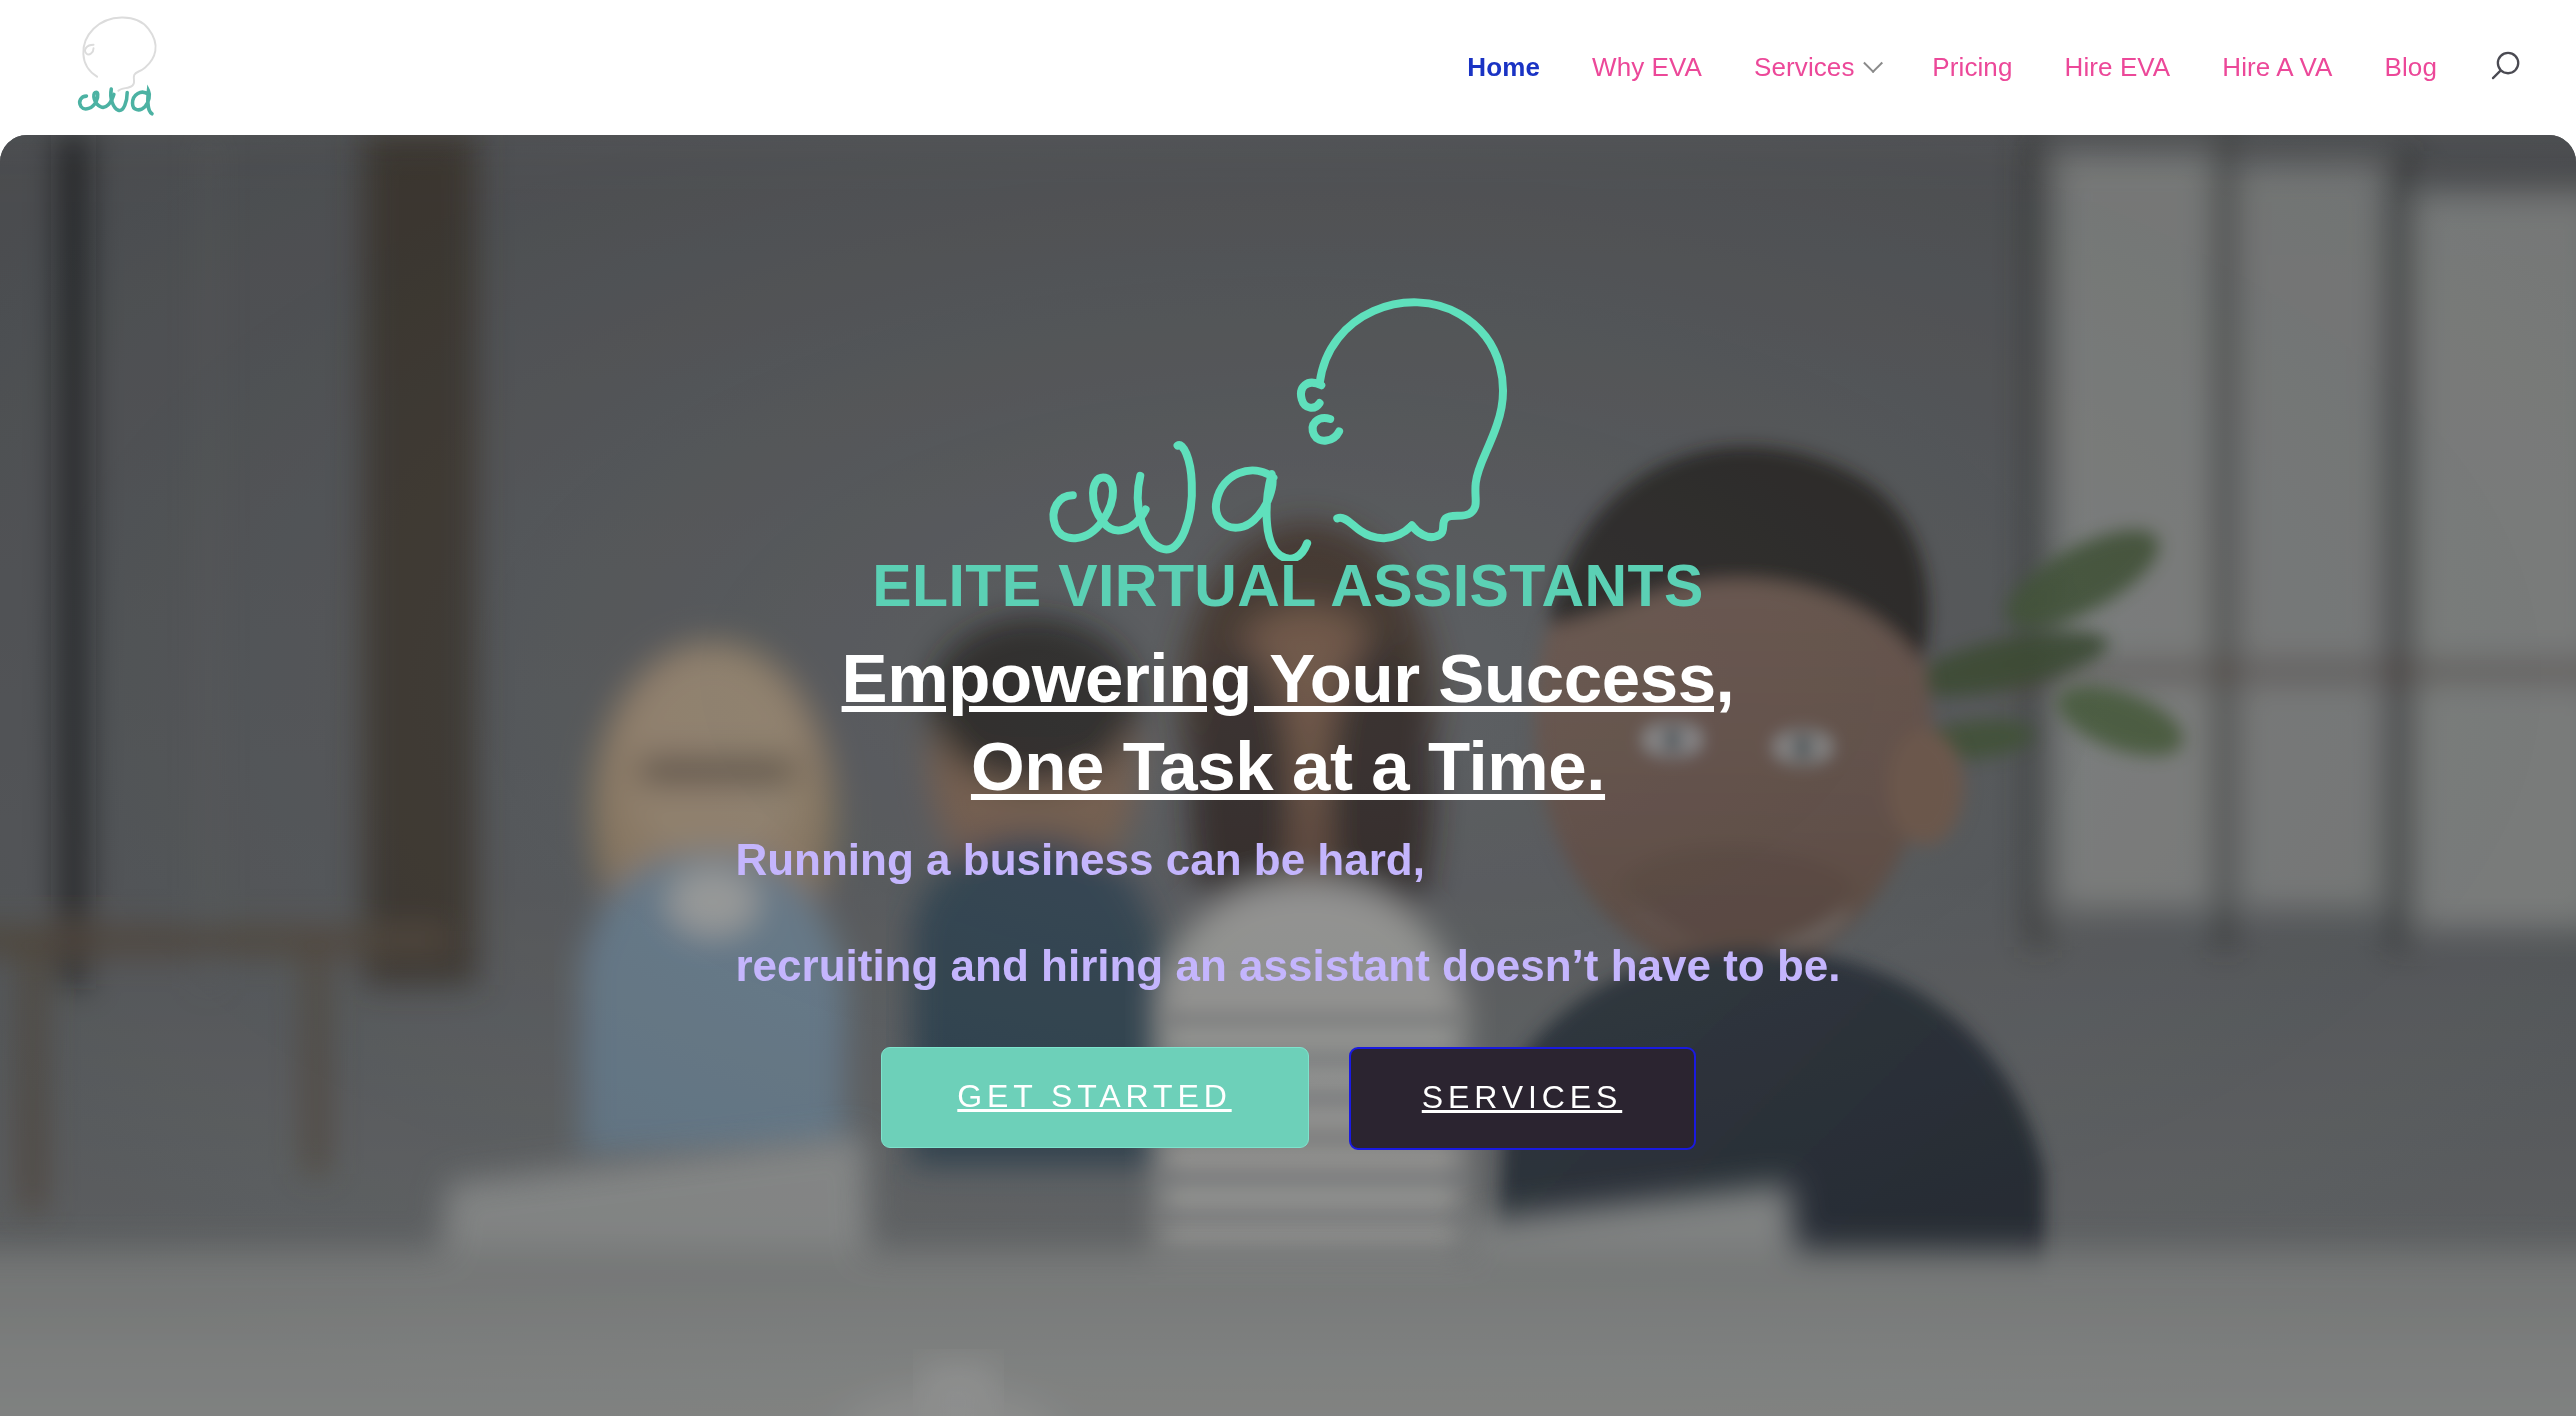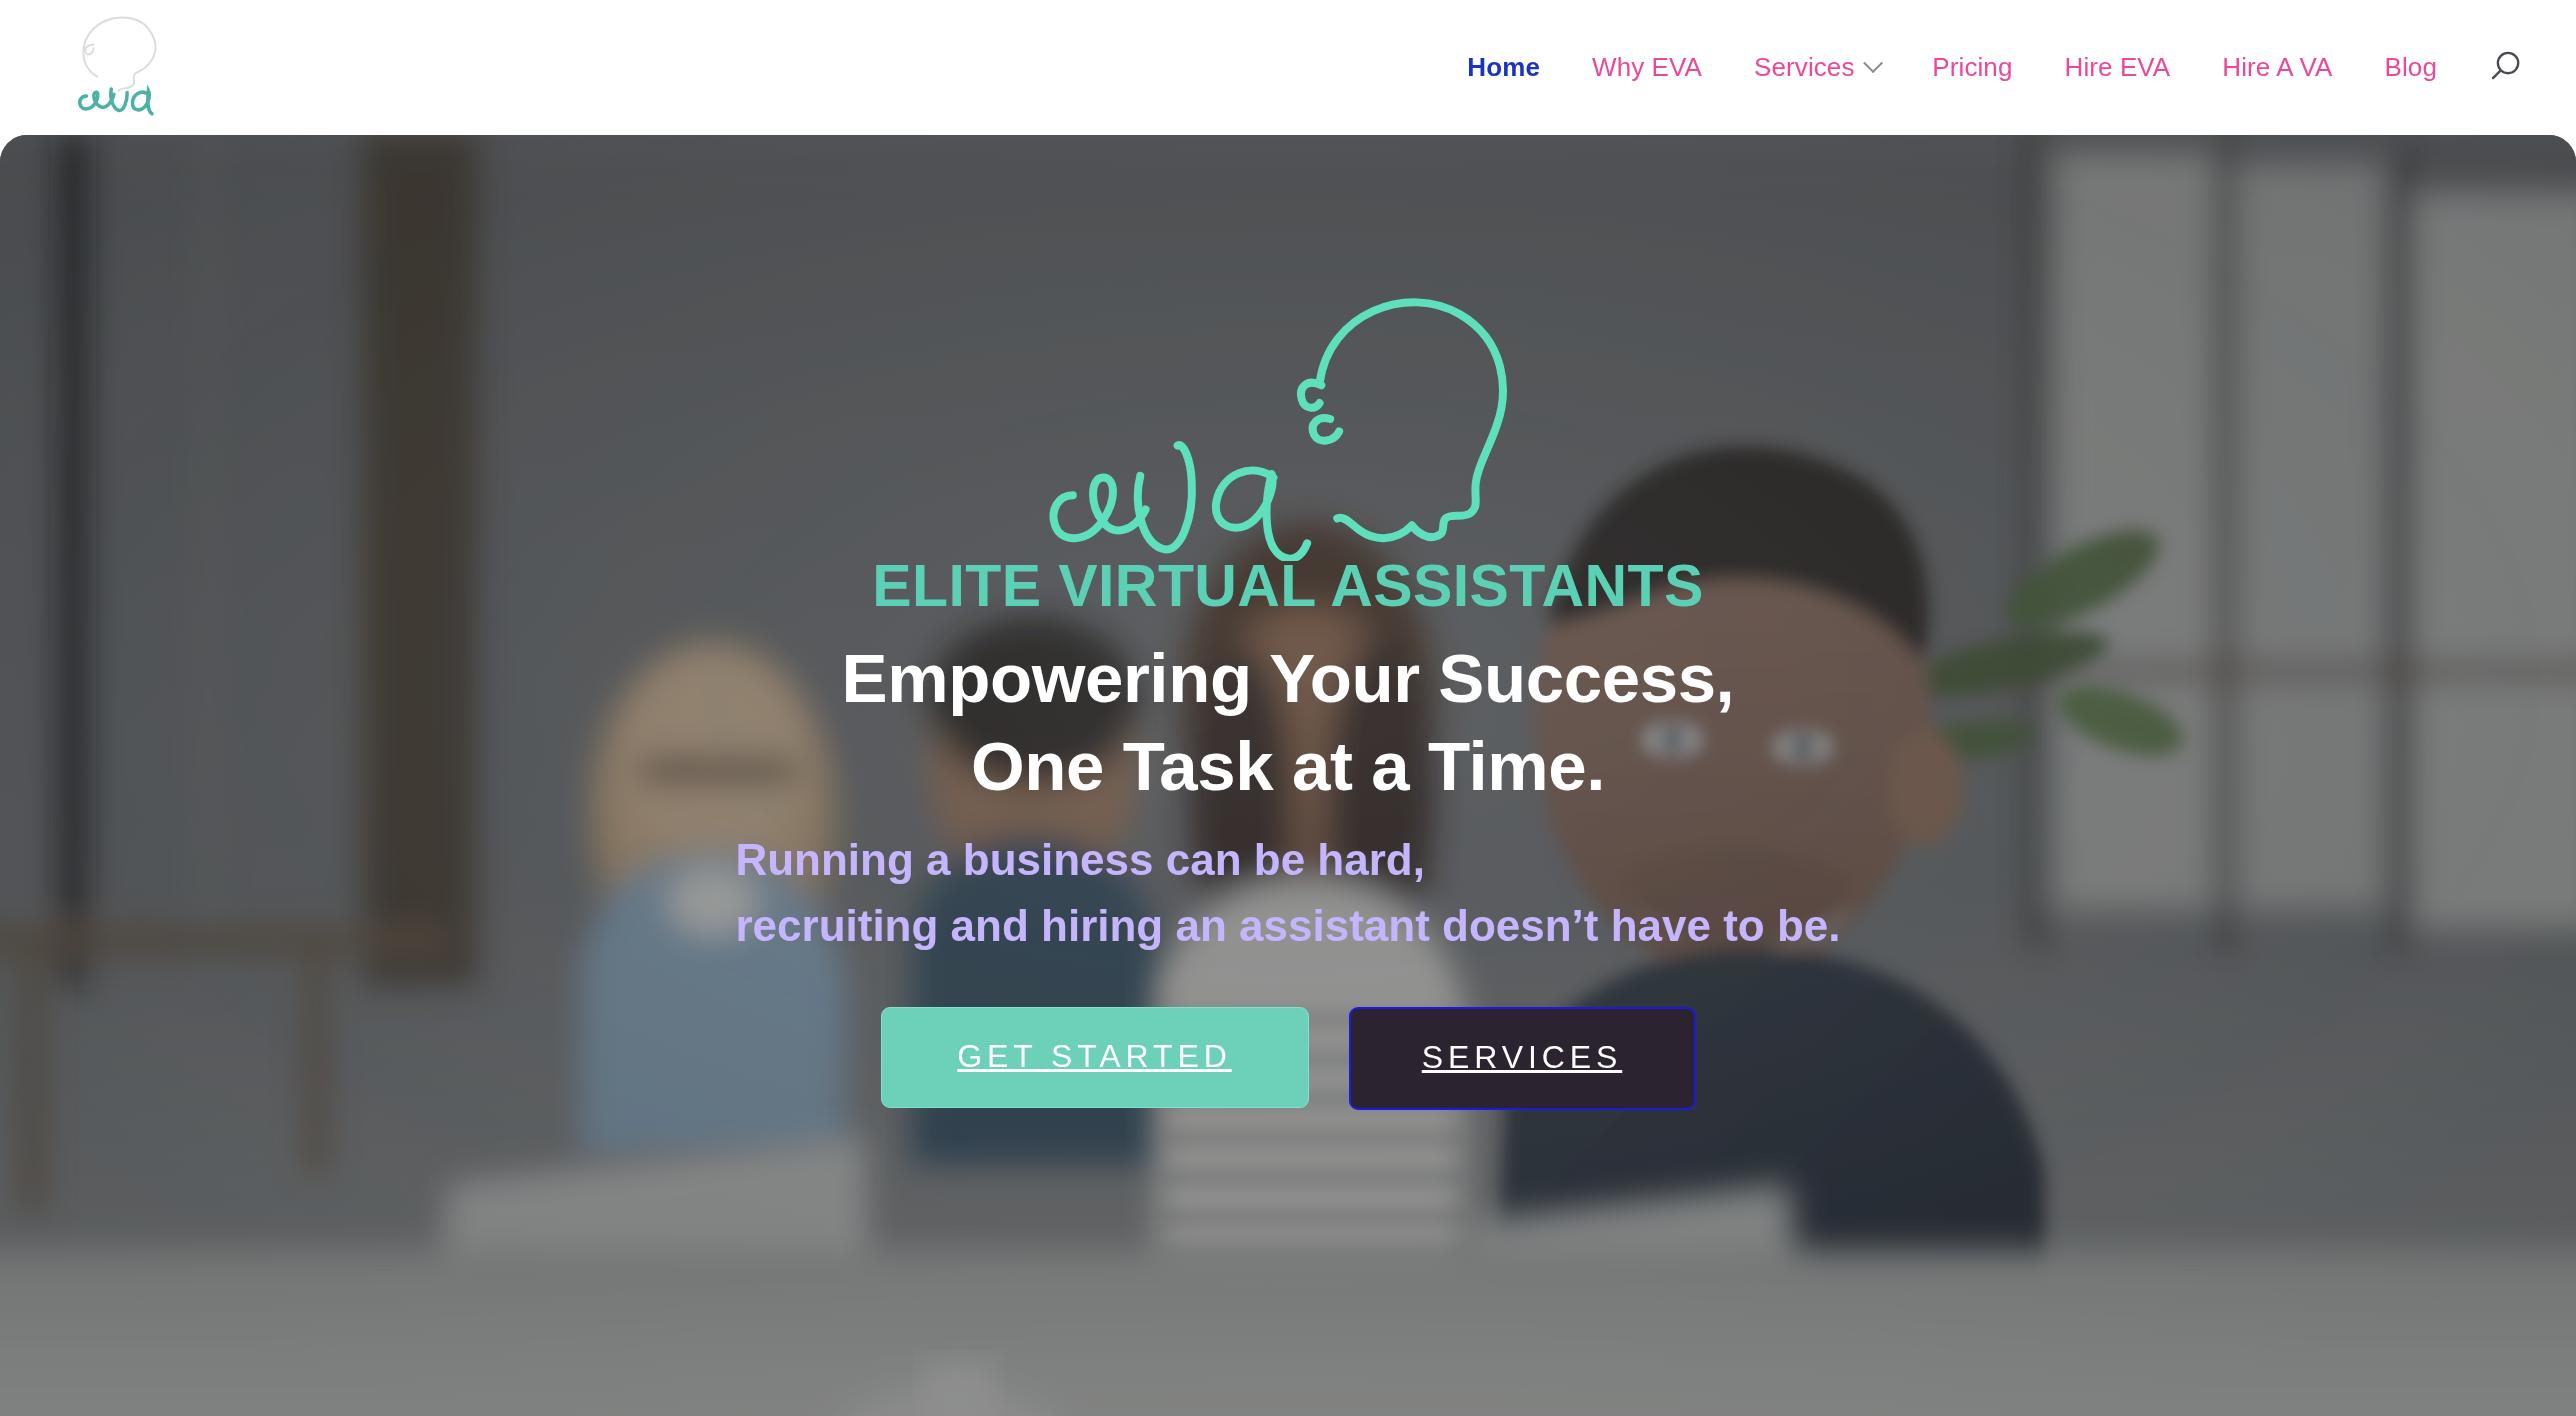--- a/index.html
+++ b/index.html
@@ -94,29 +94,30 @@
     line-height: 1.1;
   }
   .headline {
     margin-top: 16px;
     font-size: 69px;
     font-weight: bold;
     color: #ffffff;
     text-align: center;
     line-height: 1.28;
     letter-spacing: -0.4px;
+    text-decoration: underline;
   }
   .subline {
     margin-top: 27px;
     font-size: 44px;
     color: #c4b5fd;
     line-height: 1.0;
     font-weight: 700;
   }
-  .subline .l2 { display: block; margin-top: 22px; }
+  .subline .l2 { display: block; margin-top: 62px; }
   .hero-actions {
     margin-top: 59px;
     display: flex; gap: 40px; align-items: flex-start;
   }
   .btn {
     font-size: 32px;
     letter-spacing: 4.9px;
     border-radius: 9px;
     padding: 30px 50px 32px;
     cursor: pointer;

